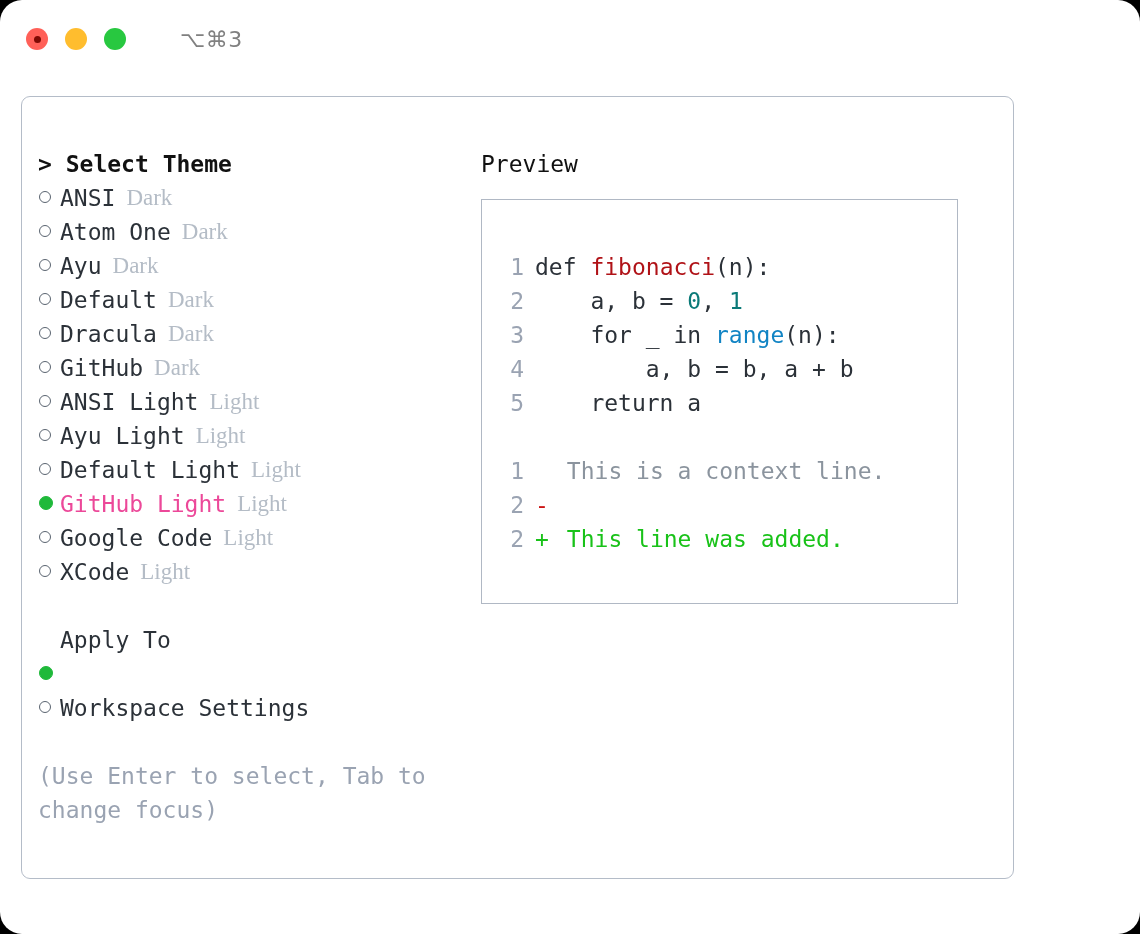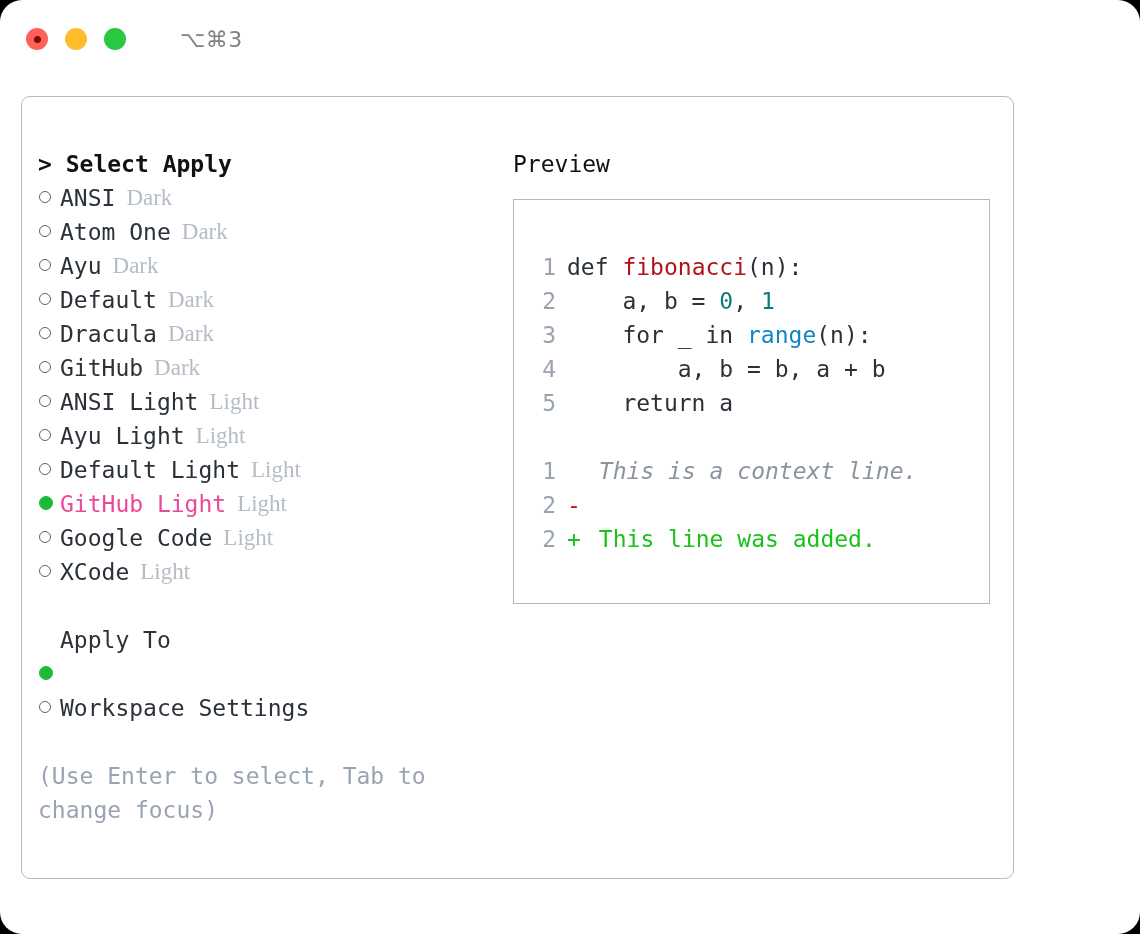--- a/index.html
+++ b/index.html
@@ -166,21 +166,21 @@
     font-size: 23px;
     line-height: 34px;
     color: #9aa3b2;
     width: 410px;
     white-space: pre-wrap;
   }
 
   
   .right-col {
     position: absolute;
-    left: 491px;
+    left: 459px;
     top: 50px;
     width: 490px;
   }
   .preview-label {
     font-size: 23px;
     line-height: 34px;
     color: #111111;
     white-space: pre;
   }
   .preview-box {
@@ -210,21 +210,21 @@
     width: 26px;
     flex: 0 0 26px;
     text-align: right;
     margin-right: 11px;
   }
   .code-text { color: #2b3138; white-space: pre; }
   .tok-fn   { color: #b01217; }
   .tok-num  { color: #0b7a78; }
   .tok-call { color: #1184c4; }
   .diff-gap { height: 34px; }
-  .diff-ctx { color: #8b949e; font-style: italic; }
+  .diff-ctx { color: #8b949e; }
   .diff-del { color: #cc1414; }
   .diff-add { color: #19c219; }
 </style>
 </head>
 <body>
 
 <div class="window">
 
   <div class="titlebar">
     <div class="dots">
@@ -233,21 +233,21 @@
       <span class="dot dot-green"></span>
     </div>
     <span class="shortcut">⌥⌘3</span>
   </div>
 
   <div class="panel">
     <div class="panel-inner">
 
       <div class="left-col">
 
-        <div class="section-title bold"><span>&gt;</span> <span>Select Apply</span></div>
+        <div class="section-title bold"><span>&gt;</span> <span>Select Theme</span></div>
 
         <div id="theme-list">
             <div class="opt-row"><span class="bullet"></span><span class="opt-name">ANSI</span><span class="opt-tag">Dark</span></div>
             <div class="opt-row"><span class="bullet"></span><span class="opt-name">Atom One</span><span class="opt-tag">Dark</span></div>
             <div class="opt-row"><span class="bullet"></span><span class="opt-name">Ayu</span><span class="opt-tag">Dark</span></div>
             <div class="opt-row"><span class="bullet"></span><span class="opt-name">Default</span><span class="opt-tag">Dark</span></div>
             <div class="opt-row"><span class="bullet"></span><span class="opt-name">Dracula</span><span class="opt-tag">Dark</span></div>
             <div class="opt-row"><span class="bullet"></span><span class="opt-name">GitHub</span><span class="opt-tag">Dark</span></div>
             <div class="opt-row"><span class="bullet"></span><span class="opt-name">ANSI Light</span><span class="opt-tag">Light</span></div>
             <div class="opt-row"><span class="bullet"></span><span class="opt-name">Ayu Light</span><span class="opt-tag">Light</span></div>

